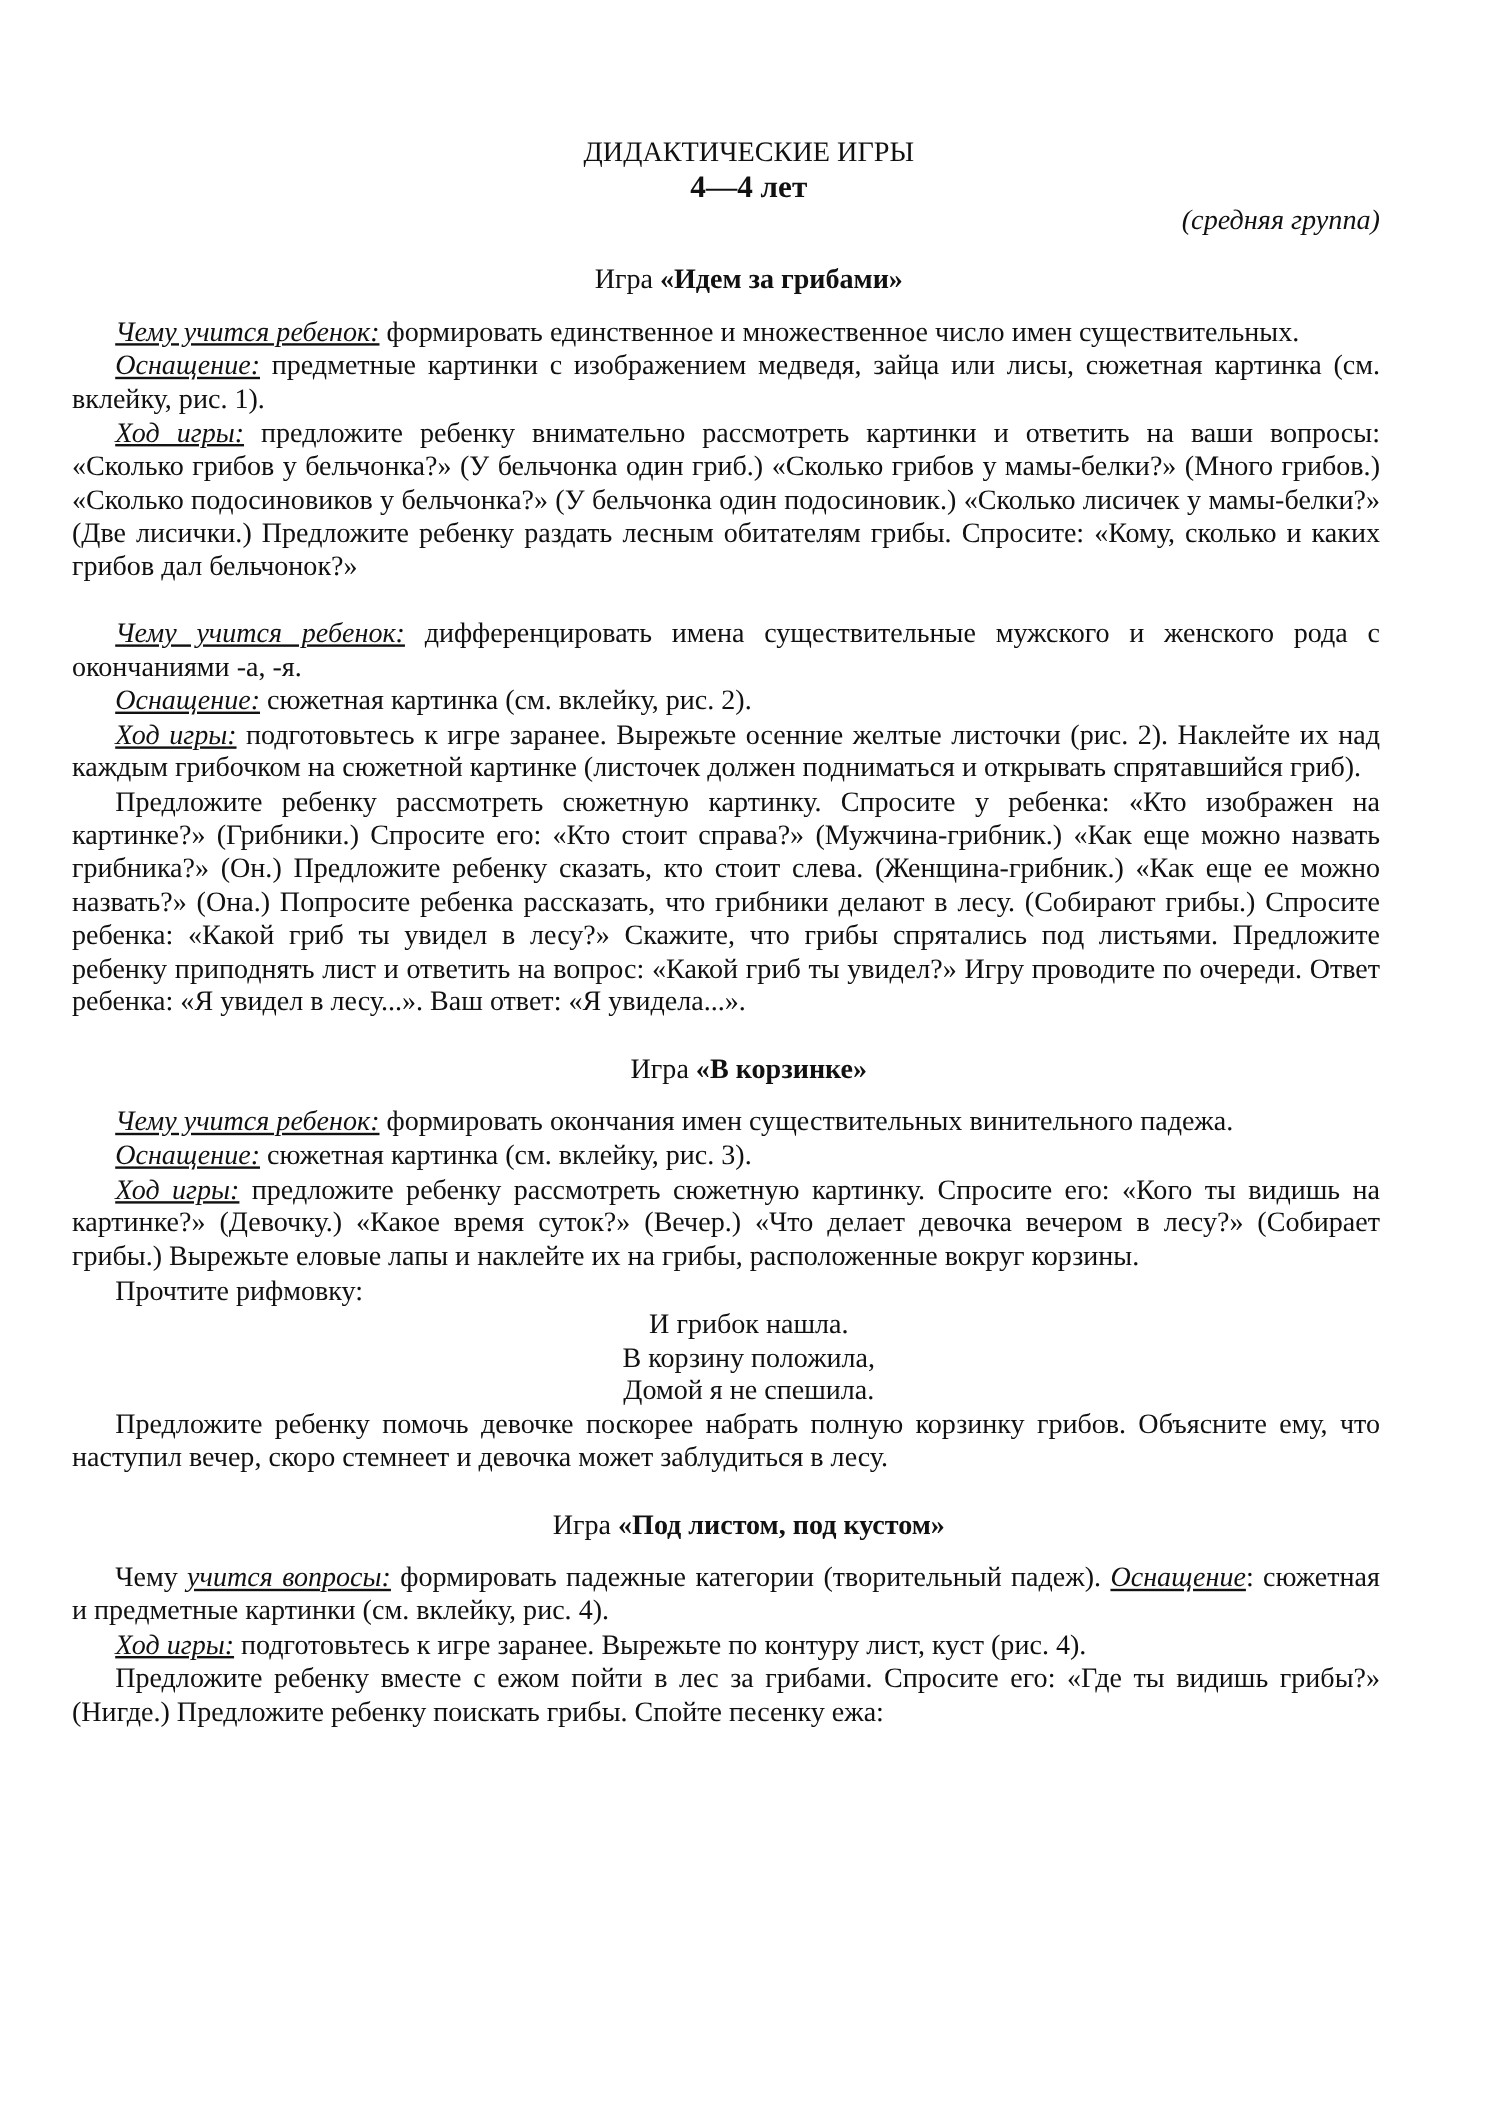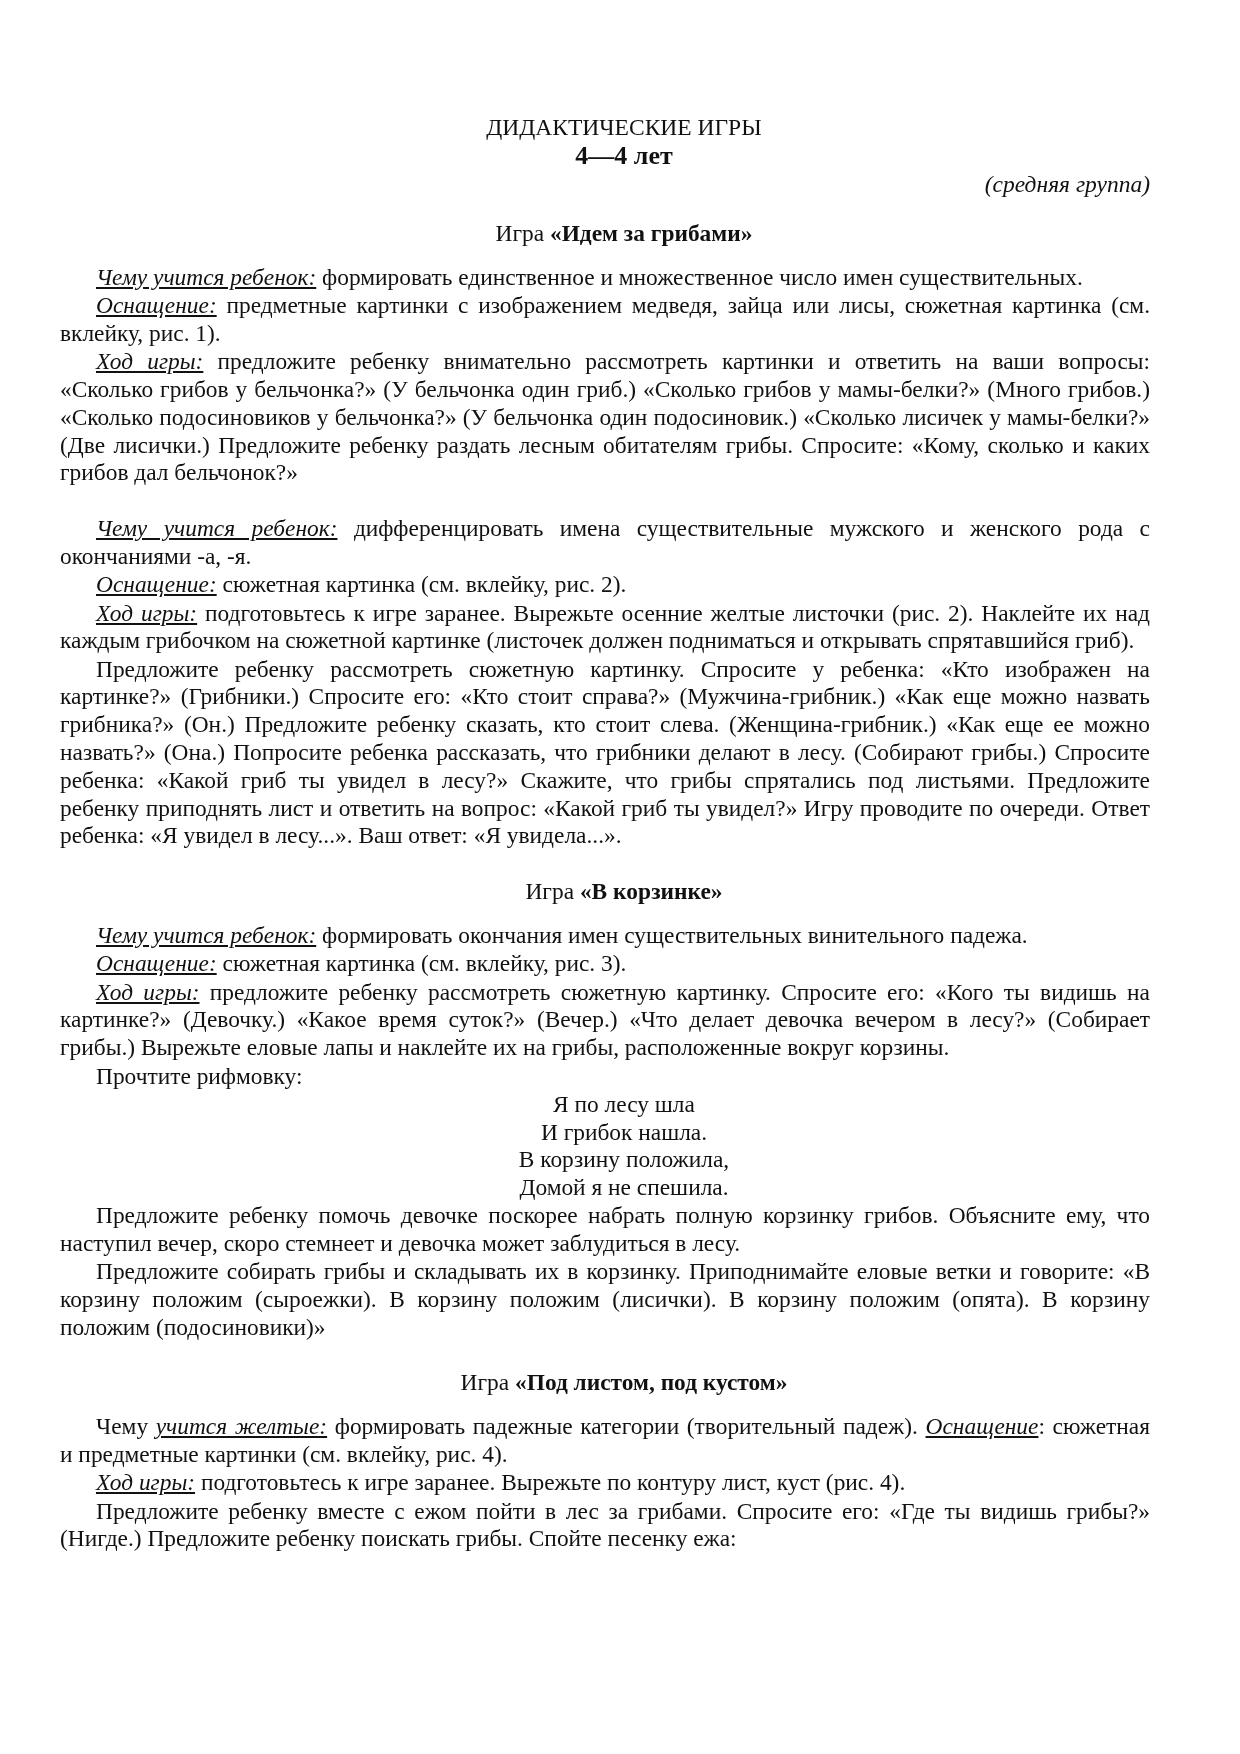--- a/index.html
+++ b/index.html
@@ -88,29 +88,27 @@
     <p class="p">Предложите ребенку рассмотреть сюжетную картинку. Спросите у ребенка: «Кто изображен на картинке?» (Грибники.) Спросите его: «Кто стоит справа?» (Мужчина-грибник.) «Как еще можно назвать грибника?» (Он.) Предложите ребенку сказать, кто стоит слева. (Женщина-грибник.) «Как еще ее можно назвать?» (Она.) Попросите ребенка рассказать, что грибники делают в лесу. (Собирают грибы.) Спросите ребенка: «Какой гриб ты увидел в лесу?» Скажите, что грибы спрятались под листьями. Предложите ребенку приподнять лист и ответить на вопрос: «Какой гриб ты увидел?» Игру проводите по очереди. Ответ ребенка: «Я увидел в лесу...». Ваш ответ: «Я увидела...».</p>
   </div>
 
   <div class="section">
     <p class="game-title"><span>Игра </span><b>«В корзинке»</b></p>
     <p class="p"><span class="lbl">Чему учится ребенок:</span><span> формировать окончания имен существительных винительного падежа.</span></p>
     <p class="p"><span class="lbl">Оснащение:</span><span> сюжетная картинка (см. вклейку, рис. 3).</span></p>
     <p class="p"><span class="lbl">Ход игры:</span><span> предложите ребенку рассмотреть сюжетную картинку. Спросите его: «Кого ты видишь на картинке?» (Девочку.) «Какое время суток?» (Вечер.) «Что делает девочка вечером в лесу?» (Собирает грибы.) Вырежьте еловые лапы и наклейте их на грибы, расположенные вокруг корзины.</span></p>
     <p class="p">Прочтите рифмовку:</p>
     <div>
-      <p class="verse">Я по лесу шла</p>
       <p class="verse">И грибок нашла.</p>
       <p class="verse">В корзину положила,</p>
       <p class="verse">Домой я не спешила.</p>
     </div>
     <p class="p">Предложите ребенку помочь девочке поскорее набрать полную корзинку грибов. Объясните ему, что наступил вечер, скоро стемнеет и девочка может заблудиться в лесу.</p>
-    <p class="p">Предложите собирать грибы и складывать их в корзинку. Приподнимайте еловые ветки и говорите: «В корзину положим (сыроежки). В корзину положим (лисички). В корзину положим (опята). В корзину положим (подосиновики)»</p>
   </div>
 
   <div class="section">
     <p class="game-title"><span>Игра </span><b>«Под листом, под кустом»</b></p>
-    <p class="p"><span>Чему </span><span class="lbl">учится желтые:</span><span> формировать падежные категории (творительный падеж). </span><span class="lbl">Оснащение</span><span>: сюжетная и предметные картинки (см. вклейку, рис. 4).</span></p>
+    <p class="p"><span>Чему </span><span class="lbl">учится вопросы:</span><span> формировать падежные категории (творительный падеж). </span><span class="lbl">Оснащение</span><span>: сюжетная и предметные картинки (см. вклейку, рис. 4).</span></p>
     <p class="p"><span class="lbl">Ход игры:</span><span> подготовьтесь к игре заранее. Вырежьте по контуру лист, куст (рис. 4).</span></p>
     <p class="p">Предложите ребенку вместе с ежом пойти в лес за грибами. Спросите его: «Где ты видишь грибы?» (Нигде.) Предложите ребенку поискать грибы. Спойте песенку ежа:</p>
   </div>
 
 </div>
 
 </body></html>

